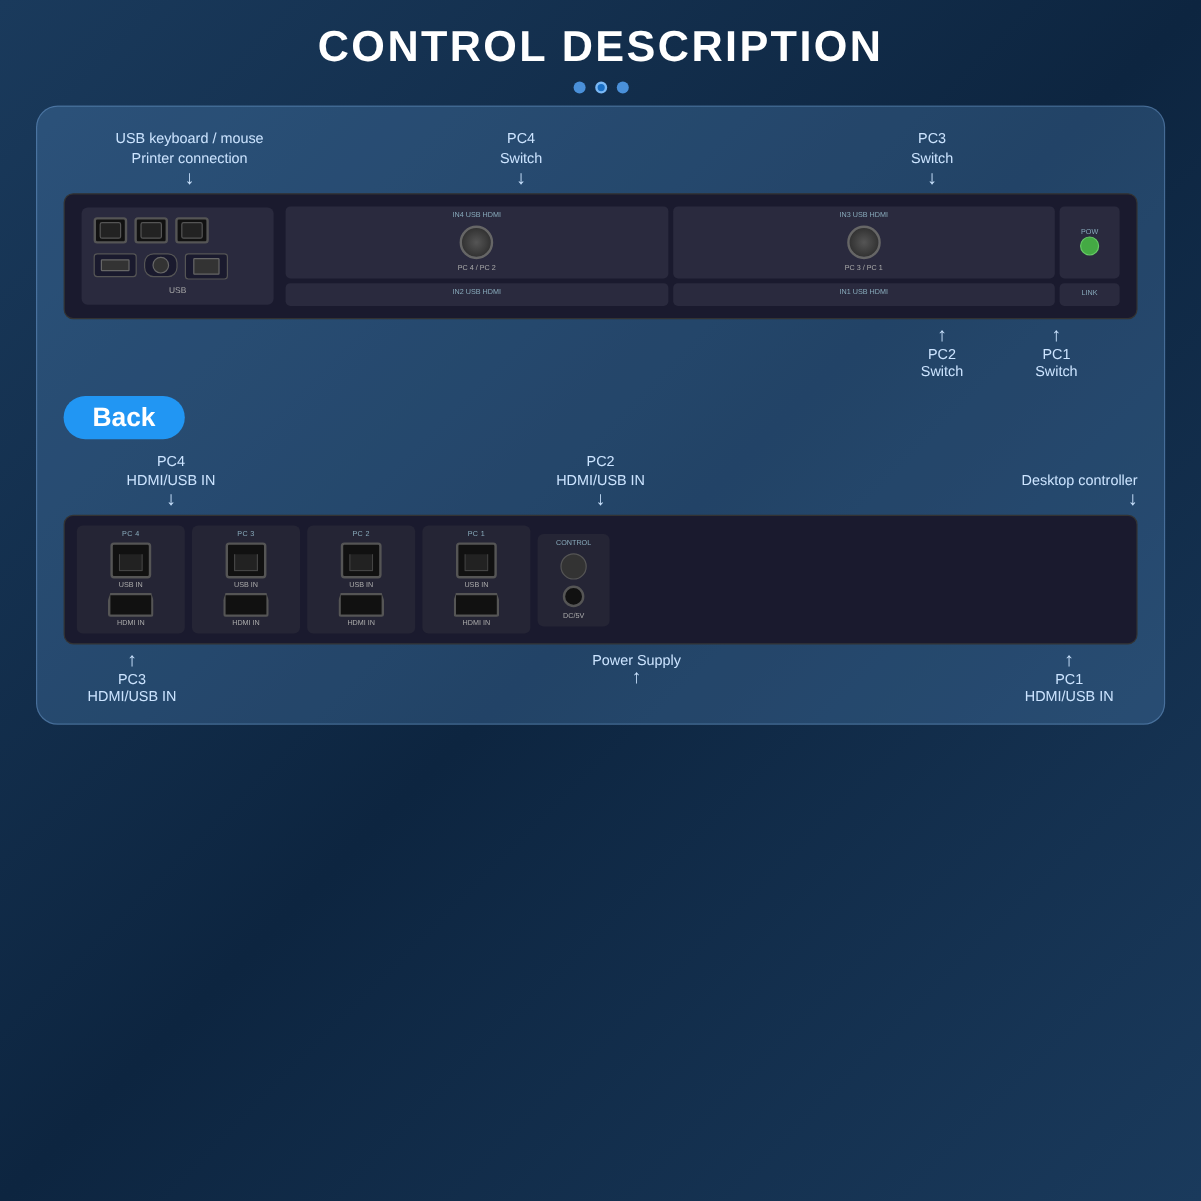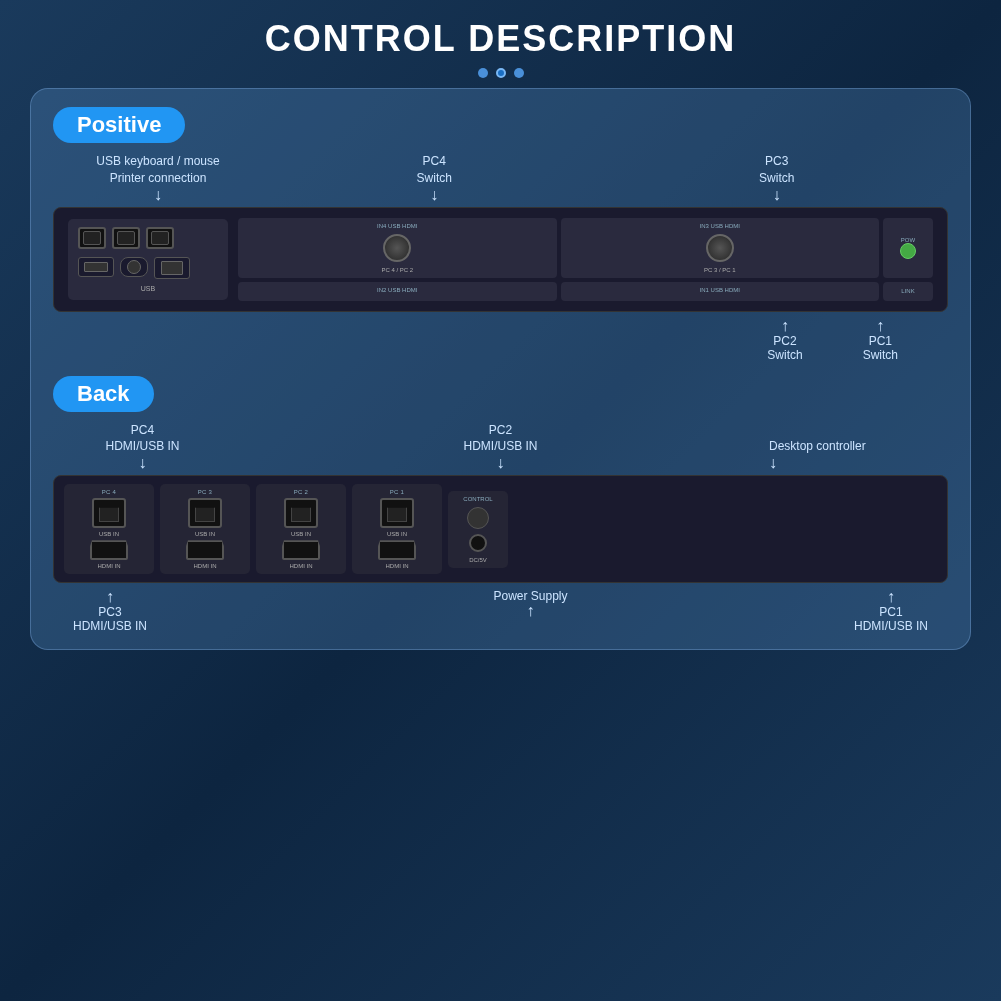--- a/index.html
+++ b/index.html
@@ -256,21 +256,20 @@
 
 <div class="dots-nav">
   <span class="dot"></span>
   <span class="dot active"></span>
   <span class="dot"></span>
 </div>
 
 <div class="main-card">
 
   <div class="positive-section">
-    <span class="section-badge">Positive</span>
 
     
     <div style="display:flex; align-items:flex-end; margin-bottom:4px; padding-left:0;">
       <div style="width:210px; text-align:center; font-size:12px; color:#cce4ff; line-height:1.4;">
         USB keyboard / mouse<br>Printer connection
         <div style="font-size:16px; line-height:1;">↓</div>
       </div>
       <div style="flex:1; text-align:center; font-size:12px; color:#cce4ff; line-height:1.4;">
         PC4<br>Switch
         <div style="font-size:16px; line-height:1;">↓</div>
@@ -363,21 +362,21 @@
       <div style="flex:1;text-align:center;font-size:12px;color:#cce4ff;line-height:1.4;">
         PC4<br>HDMI/USB IN
         <div style="font-size:16px;line-height:1;">↓</div>
       </div>
       <div style="flex:1;text-align:center;font-size:12px;color:#cce4ff;line-height:1.4;"></div>
       <div style="flex:1;text-align:center;font-size:12px;color:#cce4ff;line-height:1.4;">
         PC2<br>HDMI/USB IN
         <div style="font-size:16px;line-height:1;">↓</div>
       </div>
       <div style="flex:1;text-align:center;font-size:12px;color:#cce4ff;line-height:1.4;"></div>
-      <div style="flex:1;text-align:left;font-size:12px;color:#cce4ff;line-height:1.4;">
+      <div style="flex:1;text-align:right;font-size:12px;color:#cce4ff;line-height:1.4;">
         Desktop controller
         <div style="font-size:16px;line-height:1;">↓</div>
       </div>
     </div>
 
     
     <div class="kvm-back">
 
       <div class="back-port-group">
         <span class="back-port-label">PC 4</span>

